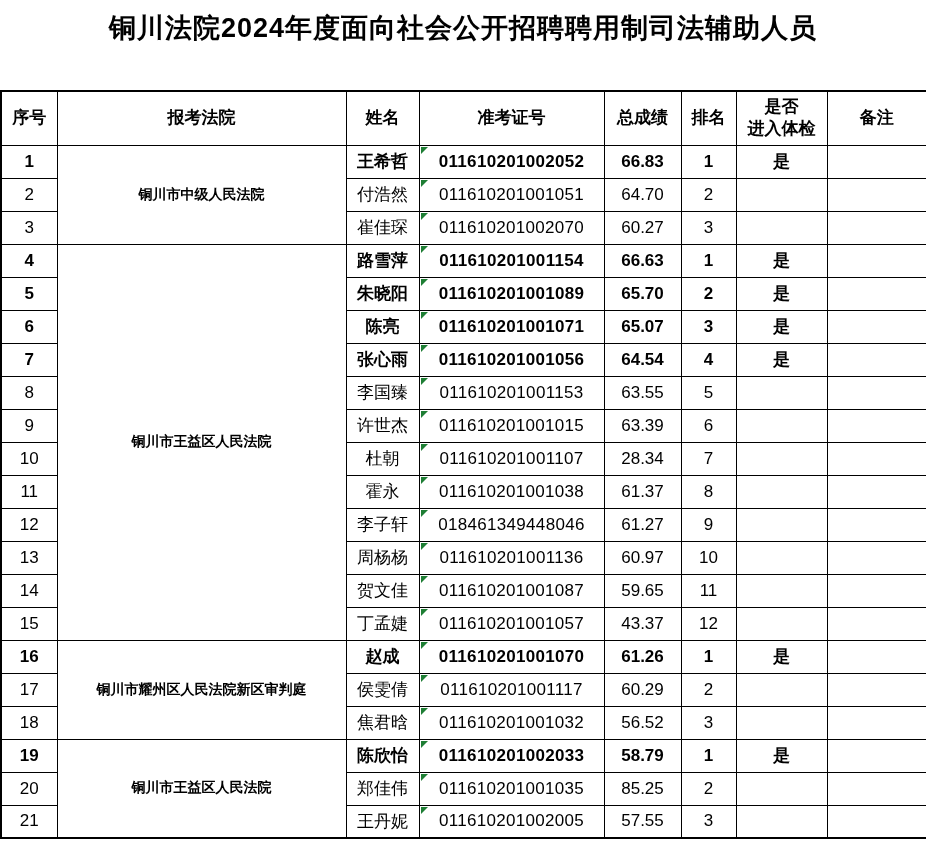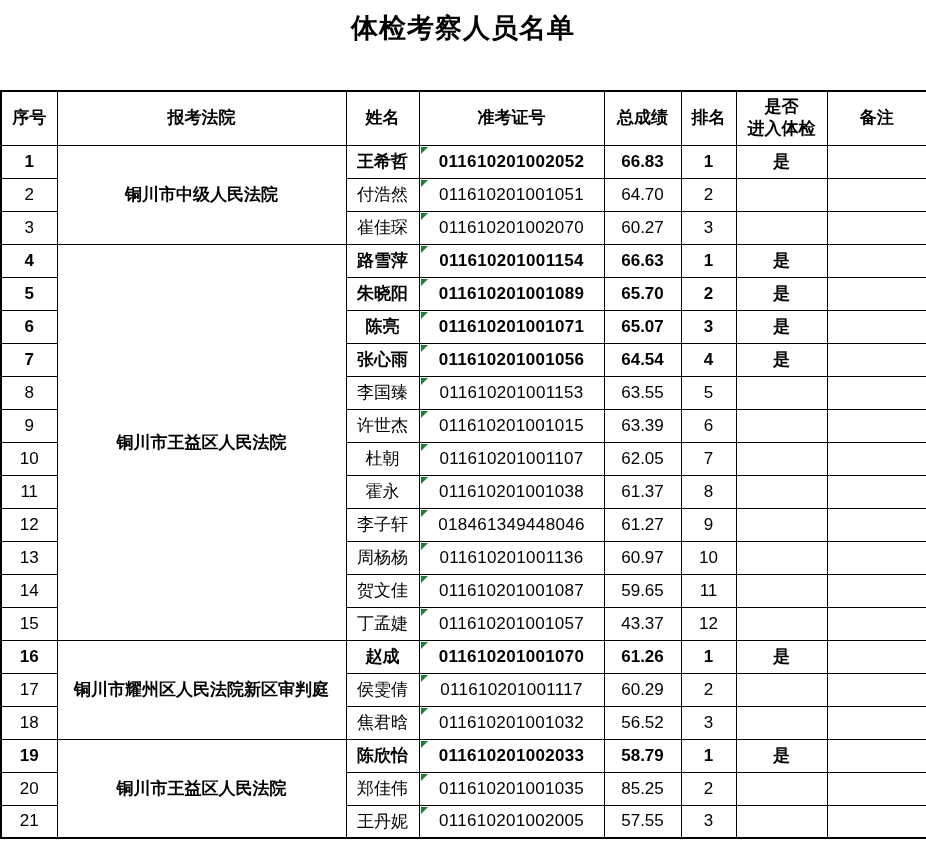--- a/index.html
+++ b/index.html
@@ -18,35 +18,35 @@
     border-collapse: collapse; table-layout: fixed;
     width: 926px; border: 2px solid var(--ink);
   }
   th, td {
     border: 1.5px solid var(--ink); text-align: center; vertical-align: middle;
     font-size: 17px; padding: 0 2px; position: relative; overflow: hidden;
     box-sizing: border-box;
   }
   thead th { font-weight: bold; height: 54px; white-space: pre-line; line-height: 22px; }
   tbody tr { height: 33px; }
-  td.court { font-weight: bold; font-size: 17px; }
+  td.court { font-weight: bold; font-size: 14px; }
   tr.bold td { font-weight: bold; }
   td.exam-id { letter-spacing: 0.3px; }
   .tri {
     position: absolute; top: 1px; left: 1px; width: 0; height: 0;
     border-top: 7px solid var(--indicator); border-right: 7px solid transparent;
     display: block;
   }
 </style>
 </head>
 <body>
 
 <div class="page">
   <div class="title">
-    <div>体检考察人员名单</div>
+    <div>铜川法院2024年度面向社会公开招聘聘用制司法辅助人员</div>
   </div>
 
   <table class="roster">
     <colgroup>
       <col style="width:56px">
         <col style="width:289px">
         <col style="width:73px">
         <col style="width:185px">
       <col style="width:77px">
         <col style="width:55px">
@@ -147,21 +147,21 @@
           <td class="exam-id"><span class="tri"></span><span>011610201001015</span></td>
           <td>63.39</td>
           <td>6</td>
           <td></td>
           <td></td>
         </tr>
         <tr>
           <td>10</td>
           <td>杜朝</td>
           <td class="exam-id"><span class="tri"></span><span>011610201001107</span></td>
-          <td>62.05</td>
+          <td>28.34</td>
           <td>7</td>
           <td></td>
           <td></td>
         </tr>
         <tr>
           <td>11</td>
           <td>霍永</td>
           <td class="exam-id"><span class="tri"></span><span>011610201001038</span></td>
           <td>61.37</td>
           <td>8</td>

